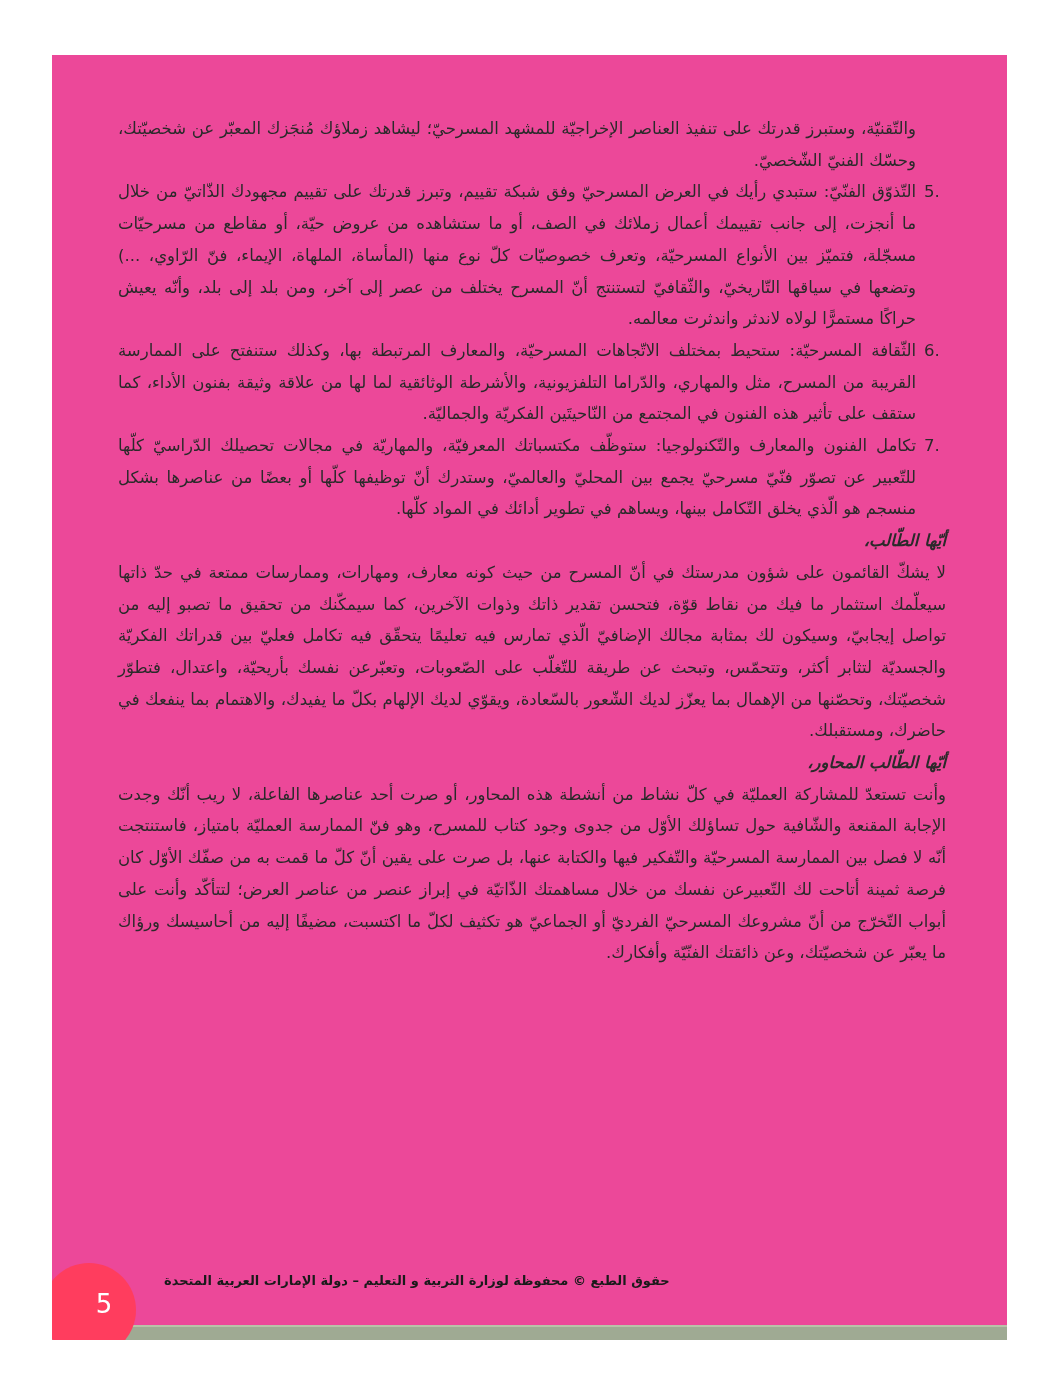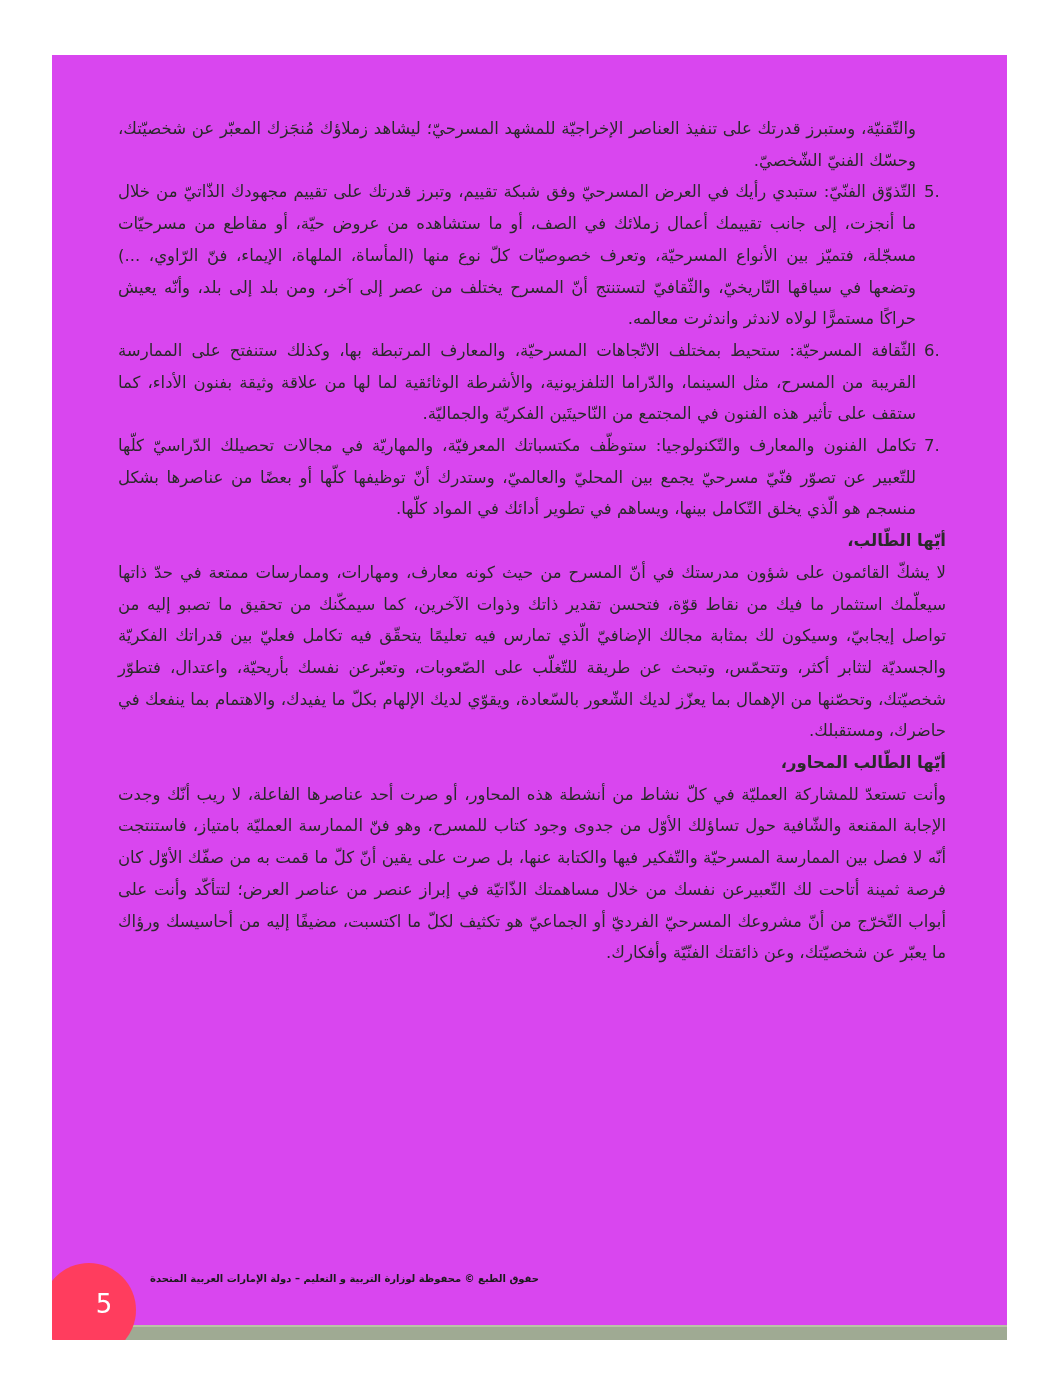--- a/index.html
+++ b/index.html
@@ -1,70 +1,70 @@
 <!DOCTYPE html>
 <html><head>
 <meta charset="utf-8">
 <style>
   html, body { margin: 0; padding: 0; background: #ffffff; }
   body { width: 1062px; height: 1393px; position: relative; overflow: hidden; }
   .page {
     position: absolute; left: 52px; top: 55px; width: 955px; height: 1285px;
-    background: #d946ef; overflow: hidden;
+    background: #ec4899; overflow: hidden;
   }
   .content {
     position: absolute; left: 66px; top: 58px; width: 828px;
     direction: rtl; text-align: justify;
     font-family: "DejaVu Sans", sans-serif; font-size: 16.5px; line-height: 31.7px;
     color: #2a2a2a;
   }
   .content p { margin: 0; }
   .list-item { position: relative; padding-right: 30px; }
   .list-item .num {
     position: absolute; right: 0; top: 0; direction: ltr; width: 22px; text-align: left;
   }
   .list-cont { padding-right: 30px; }
-  .heading { font-weight: bold; }
+  .heading { font-weight: bold; font-style: italic; }
   .last-line { text-align-last: right; }
   .footer-bar {
     position: absolute; left: 0; bottom: 0; width: 955px; height: 15px; background: #9faa93;
   }
   .footer-bar::before {
     content: ""; position: absolute; left: 0; right: 0; top: 0; height: 2px; background: #b9c2a8;
   }
   .page-circle {
     position: absolute; left: -10px; top: 1208px; width: 94px; height: 94px;
     border-radius: 50%; background: #ff3d5e;
   }
   .page-num {
     position: absolute; left: 38px; top: 1234px; width: 28px; text-align: center;
     color: #ffffff; font-family: "DejaVu Sans", sans-serif; font-size: 26px; line-height: 30px;
   }
   .copyright {
-    position: absolute; left: 98px; top: 1218px; direction: rtl;
-    font-family: "DejaVu Sans", sans-serif; font-size: 10px; font-weight: bold; color: #1a1a1a;
+    position: absolute; left: 112px; top: 1218px; direction: rtl;
+    font-family: "DejaVu Sans", sans-serif; font-size: 13px; font-weight: bold; color: #1a1a1a;
     white-space: nowrap;
     text-align: right;
   }
 </style>
 </head>
 <body>
 
 <div class="page">
   <div class="content">
     <p class="list-cont last-line">والتّقنيّة، وستبرز قدرتك على تنفيذ العناصر الإخراجيّة للمشهد المسرحيّ؛ ليشاهد زملاؤك مُنجَزك المعبّر عن شخصيّتك، وحسّك الفنيّ الشّخصيّ.</p>
 
     <div class="list-item">
       <span class="num">5.</span>
       <p class="last-line">التّذوّق الفنّيّ: ستبدي رأيك في العرض المسرحيّ وفق شبكة تقييم، وتبرز قدرتك على تقييم مجهودك الذّاتيّ من خلال ما أنجزت، إلى جانب تقييمك أعمال زملائك في الصف، أو ما ستشاهده من عروض حيّة، أو مقاطع من مسرحيّات مسجّلة، فتميّز بين الأنواع المسرحيّة، وتعرف خصوصيّات كلّ نوع منها (المأساة، الملهاة، الإيماء، فنّ الرّاوي، ...) وتضعها في سياقها التّاريخيّ، والثّقافيّ لتستنتج أنّ المسرح يختلف من عصر إلى آخر، ومن بلد إلى بلد، وأنّه يعيش حراكًا مستمرًّا لولاه لاندثر واندثرت معالمه.</p>
     </div>
 
     <div class="list-item">
       <span class="num">6.</span>
-      <p class="last-line">الثّقافة المسرحيّة: ستحيط بمختلف الاتّجاهات المسرحيّة، والمعارف المرتبطة بها، وكذلك ستنفتح على الممارسة القريبة من المسرح، مثل السينما، والدّراما التلفزيونية، والأشرطة الوثائقية لما لها من علاقة وثيقة بفنون الأداء، كما ستقف على تأثير هذه الفنون في المجتمع من النّاحيتَين الفكريّة والجماليّة.</p>
+      <p class="last-line">الثّقافة المسرحيّة: ستحيط بمختلف الاتّجاهات المسرحيّة، والمعارف المرتبطة بها، وكذلك ستنفتح على الممارسة القريبة من المسرح، مثل والمهاري، والدّراما التلفزيونية، والأشرطة الوثائقية لما لها من علاقة وثيقة بفنون الأداء، كما ستقف على تأثير هذه الفنون في المجتمع من النّاحيتَين الفكريّة والجماليّة.</p>
     </div>
 
     <div class="list-item">
       <span class="num">7.</span>
       <p class="last-line">تكامل الفنون والمعارف والتّكنولوجيا: ستوظّف مكتسباتك المعرفيّة، والمهاريّة في مجالات تحصيلك الدّراسيّ كلّها للتّعبير عن تصوّر فنّيّ مسرحيّ يجمع بين المحليّ والعالميّ، وستدرك أنّ توظيفها كلّها أو بعضًا من عناصرها بشكل منسجم هو الّذي يخلق التّكامل بينها، ويساهم في تطوير أدائك في المواد كلّها.</p>
     </div>
 
     <p class="heading">أيّها الطّالب،</p>
     <p class="last-line">لا يشكّ القائمون على شؤون مدرستك في أنّ المسرح من حيث كونه معارف، ومهارات، وممارسات ممتعة في حدّ ذاتها سيعلّمك استثمار ما فيك من نقاط قوّة، فتحسن تقدير ذاتك وذوات الآخرين، كما سيمكّنك من تحقيق ما تصبو إليه من تواصل إيجابيّ، وسيكون لك بمثابة مجالك الإضافيّ الّذي تمارس فيه تعليمًا يتحقّق فيه تكامل فعليّ بين قدراتك الفكريّة والجسديّة لتثابر أكثر، وتتحمّس، وتبحث عن طريقة للتّغلّب على الصّعوبات، وتعبّرعن نفسك بأريحيّة، واعتدال، فتطوّر شخصيّتك، وتحصّنها من الإهمال بما يعزّز لديك الشّعور بالسّعادة، ويقوّي لديك الإلهام بكلّ ما يفيدك، والاهتمام بما ينفعك في حاضرك، ومستقبلك.</p>
 

